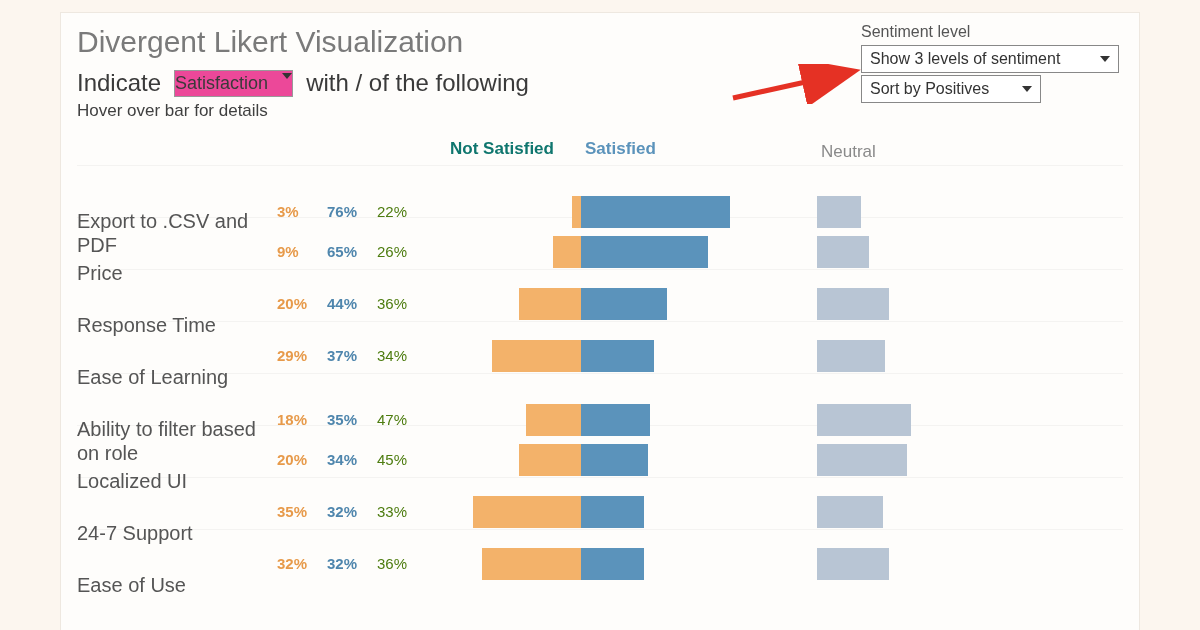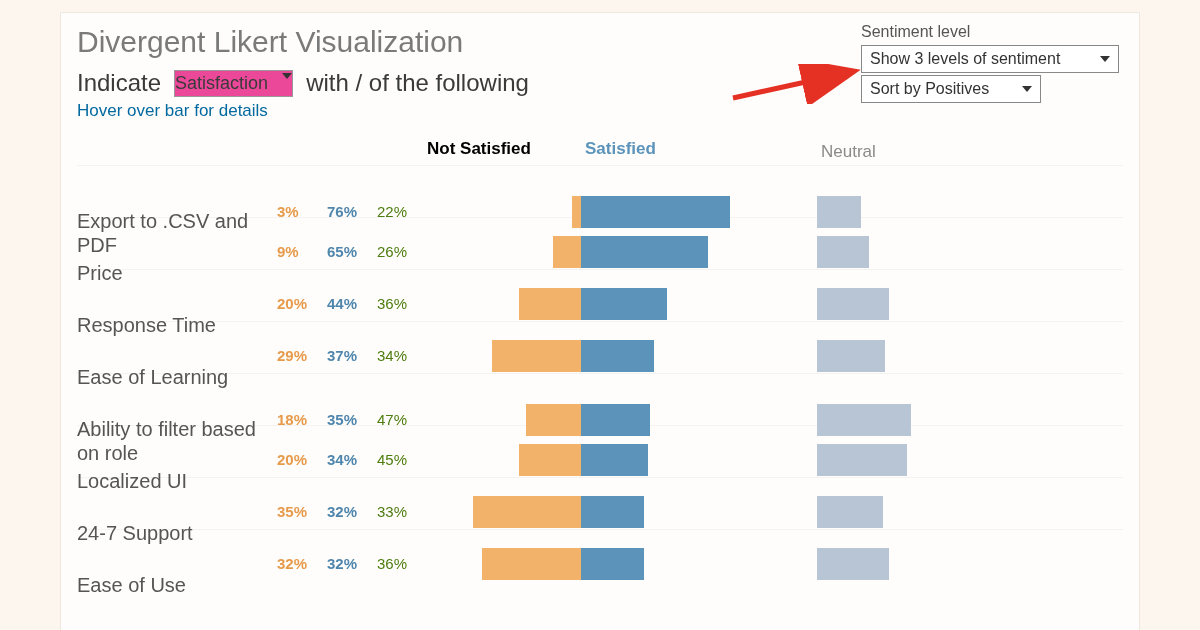--- a/index.html
+++ b/index.html
@@ -78,35 +78,35 @@
     cursor: pointer;
   }
   .dd-metric .caret {
     margin-left: 14px;
     width: 0; height: 0;
     border-left: 5px solid transparent;
     border-right: 5px solid transparent;
     border-top: 6px solid #333;
   }
   .hint {
-    color: #0369a1;
+    color: #404040;
     font-size: 17px;
     margin-top: 4px;
   }
 
   .chart {
     margin-top: 18px;
   }
   .hdr {
     display: grid;
     grid-template-columns: 200px 50px 50px 50px 350px 40px 200px;
     align-items: center;
     height: 26px;
   }
-  .hdr-neg { text-align: left; color: #000000; font-weight: 700; font-size: 17px; padding-right: 4px; }
+  .hdr-neg { text-align: center; color: #0f766e; font-weight: 700; font-size: 17px; padding-right: 4px; }
   .hdr-pos { text-align: left;  color: #5b93bb; font-weight: 700; font-size: 17px; padding-left: 4px; }
   .hdr-neu { text-align: left;  color: #8a8a8a; font-size: 17px; padding-left: 4px; }
   .hdr .barwrap { position: relative; height: 100%; }
   .hdr .neg-slot { position:absolute; left:0; width:44%; top:0; bottom:0; }
   .hdr .pos-slot { position:absolute; left:44%; right:0; top:0; bottom:0; }
 
   .row {
     display: grid;
     grid-template-columns: 200px 50px 50px 50px 350px 40px 200px;
     align-items: center;

